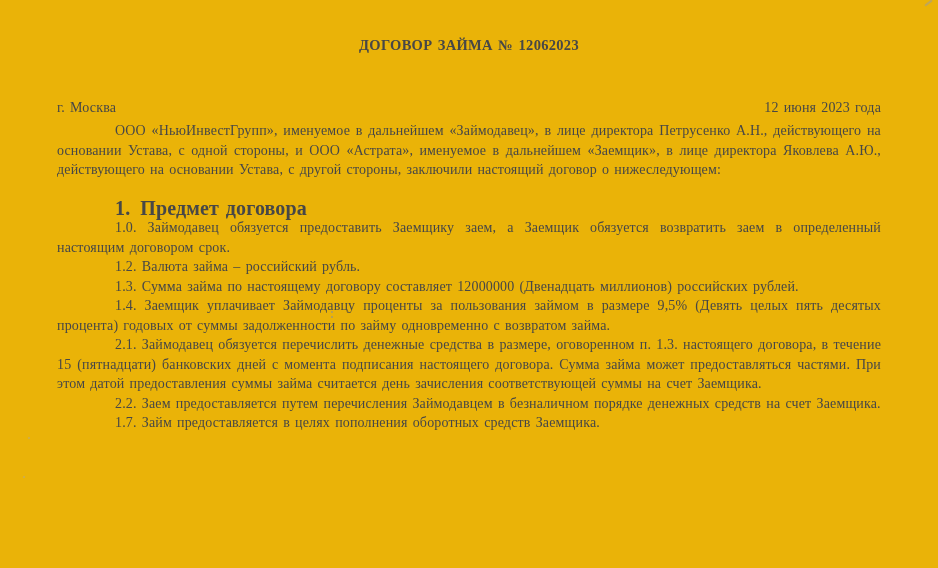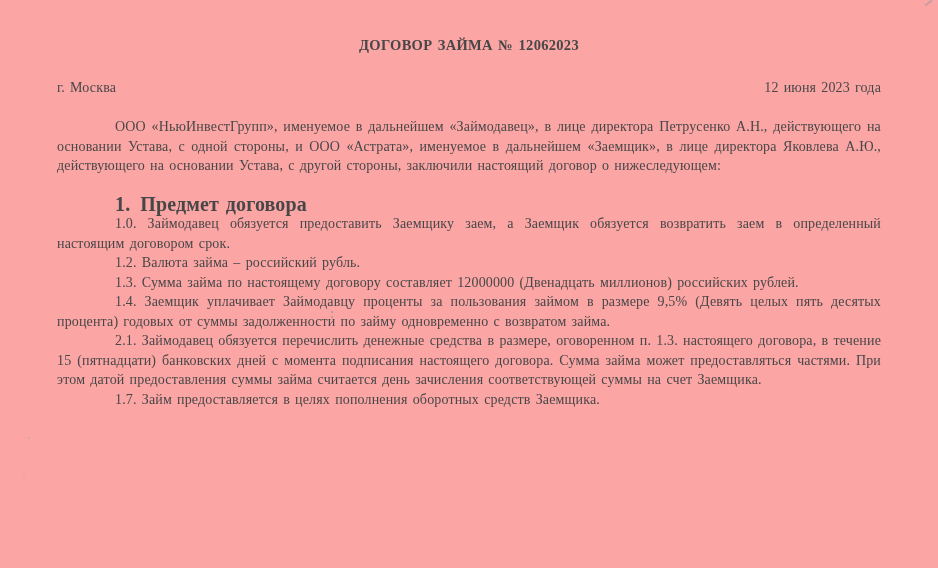--- a/index.html
+++ b/index.html
@@ -9,21 +9,21 @@
   }
   body {
     width: 938px;
     height: 568px;
     overflow: hidden;
   }
   .page {
     position: relative;
     width: 938px;
     height: 568px;
-    background: #fca5a5;
+    background: #eab308;
     font-family: "Liberation Serif", serif;
     color: #474747;
   }
   .content {
     position: absolute;
     left: 57px;
     top: 36px;
     width: 824px;
     filter: blur(0.32px);
     letter-spacing: 0.15px;
@@ -35,33 +35,33 @@
     margin: 0;
     font-size: 14.5px;
     line-height: 19.5px;
     font-weight: bold;
     text-align: center;
     letter-spacing: 0.3px;
   }
   .meta-row {
     display: flex;
     justify-content: space-between;
-    margin-top: 22px;
+    margin-top: 42px;
     font-size: 14px;
     line-height: 19.5px;
   }
   .para {
     margin: 0;
     font-size: 14px;
     line-height: 19.5px;
     text-align: justify;
     text-indent: 58px;
   }
   .preamble {
-    margin-top: 20px;
+    margin-top: 4px;
   }
   .sec-heading {
     margin: 19px 0 0 0;
     font-size: 20px;
     line-height: 19.5px;
     font-weight: bold;
     text-indent: 58px;
   }
   .sec-num {
     margin-right: 10px;
@@ -122,16 +122,17 @@
 
     <h2 class="sec-heading"><span class="sec-num">1.</span><span>Предмет договора</span></h2>
 
     <p class="para">1.0. Займодавец обязуется предоставить Заемщику заем, а Заемщик обязуется возвратить заем в определенный настоящим договором срок.</p>
     <p class="para">1.2. Валюта займа – российский рубль.</p>
     <p class="para">1.3. Сумма займа по настоящему договору составляет 12000000 (Двенадцать миллионов) российских рублей.</p>
     <p class="para">1.4. Заемщик уплачивает Займодавцу проценты за пользования займом в размере 9,5% (Девять целых пять десятых процента) годовых от суммы задолженности по займу одновременно с возвратом займа.</p>
 
 
     <p class="para">2.1. Займодавец обязуется перечислить денежные средства в размере, оговоренном п. 1.3. настоящего договора, в течение 15 (пятнадцати) банковских дней с момента подписания настоящего договора. Сумма займа может предоставляться частями. При этом датой предоставления суммы займа считается день зачисления соответствующей суммы на счет Заемщика.</p>
+    <p class="para">2.2. Заем предоставляется путем перечисления Займодавцем в безналичном порядке денежных средств на счет Заемщика.</p>
     <p class="para">1.7. Займ предоставляется в целях пополнения оборотных средств Заемщика.</p>
 
   </div>
 </div>
 
 </body></html>

